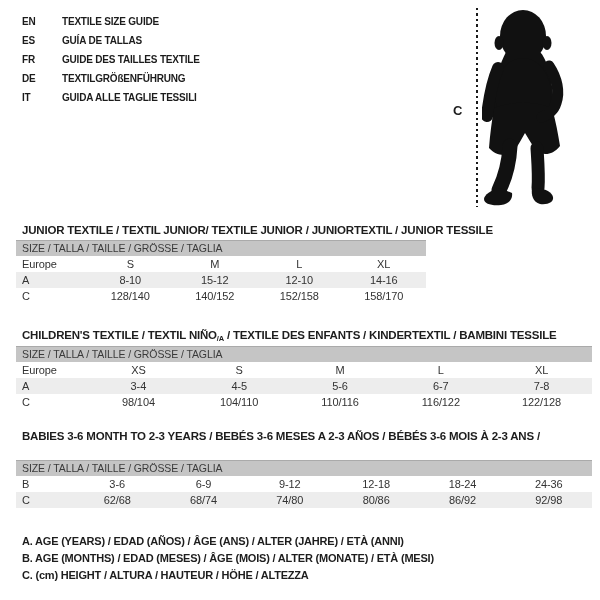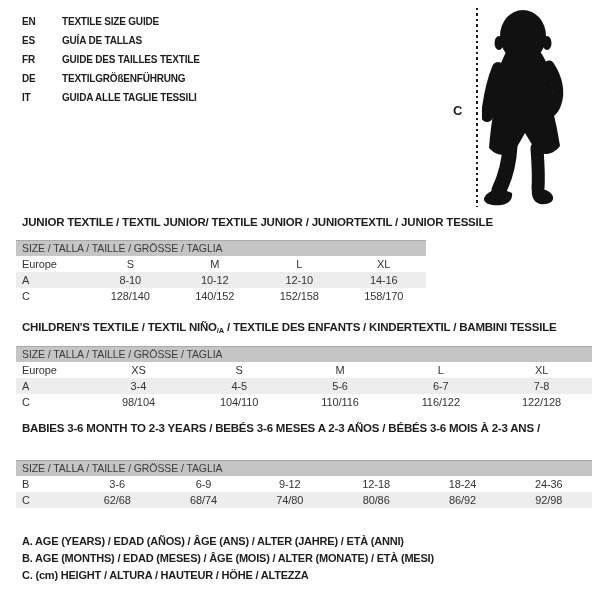--- a/index.html
+++ b/index.html
@@ -14,21 +14,21 @@
 
   
   .figure { position:absolute; left:445px; top:4px; width:152px; height:205px; }
   .dotline { position:absolute; left:31px; top:4px; width:2px; height:199px;
              background:repeating-linear-gradient(to bottom,#1a1a1a 0 2.5px, transparent 2.5px 5.5px); }
   .c-label { position:absolute; left:8px; top:99px; font-size:13px; font-weight:bold; color:#1c1c1c; }
   .baby-svg { position:absolute; left:37px; top:2px; }
 
   
   .tbl-title { position:absolute; left:22px; font-size:11.5px; font-weight:bold;
-               letter-spacing:-0.2px; color:#1d1d1d; line-height:16px; white-space:nowrap; }
+               letter-spacing:-0.2px; color:#1d1d1d; line-height:16px; white-space:nowrap;margin-top:8px; }
   .sub { font-size:7.5px; vertical-align:-2px; }
   table { border-collapse:collapse; table-layout:fixed; position:absolute; left:16px; }
   td { font-size:11px; letter-spacing:-0.1px; color:#333; height:16px; line-height:16px;
        overflow:hidden; white-space:nowrap; }
   tr.sizebar td { background:#c5c5c5; border-top:1px solid #aaaaaa; height:15px; line-height:14px;
                   font-size:10.5px; color:#3a3a3a; padding-left:6px; text-align:left;margin-left:20px; }
   td.lbl { text-align:left; padding-left:6px; }
   td.val { text-align:center; }
   tr.shaded td { background:#ededed; }
 
@@ -99,21 +99,21 @@
   <tr>
     <td class="lbl">Europe</td>
     <td class="val">S</td>
     <td class="val">M</td>
     <td class="val">L</td>
     <td class="val">XL</td>
   </tr>
   <tr class="shaded">
     <td class="lbl">A</td>
     <td class="val">8-10</td>
-    <td class="val">10-12</td>
+    <td class="val">15-12</td>
     <td class="val">12-10</td>
     <td class="val">14-16</td>
   </tr>
   <tr>
     <td class="lbl">C</td>
     <td class="val">128/140</td>
     <td class="val">140/152</td>
     <td class="val">152/158</td>
     <td class="val">158/170</td>
   </tr>

